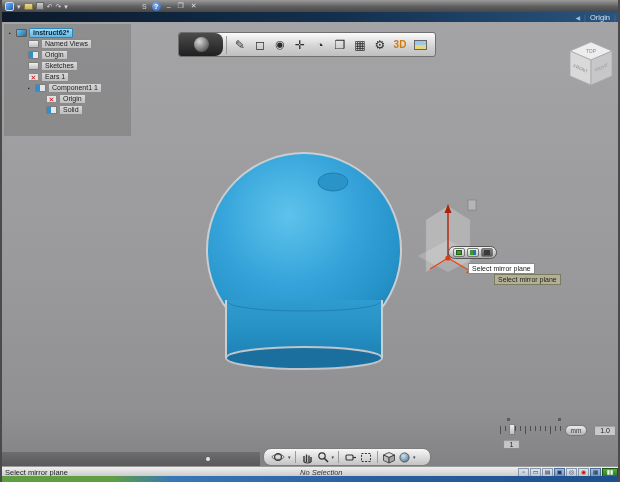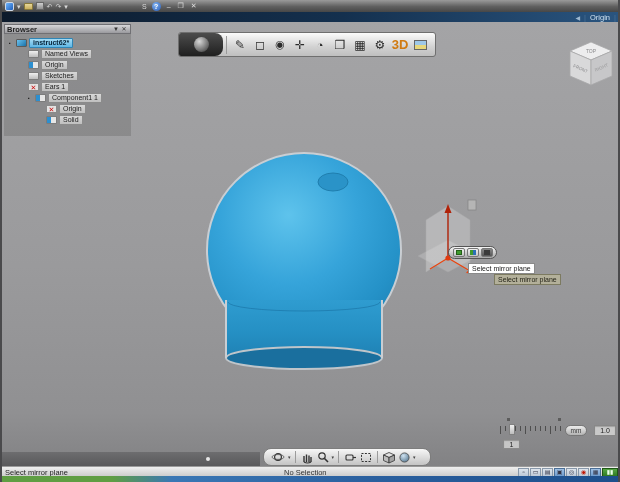--- a/index.html
+++ b/index.html
@@ -42,21 +42,21 @@
   .ti-redx{background:#e2e2e2;border:1px solid #8a8a8a;color:#cc1111;font-size:7px;line-height:7px;text-align:center;font-weight:bold;}
   .tlabel{font-size:7px;color:#1c1c1c;background:linear-gradient(180deg,#d8d8d8,#bfbfbf);border:1px solid #8b8b8b;padding:0 3px;line-height:8px;border-radius:1px;white-space:nowrap;}
   .tlabel.sel{background:linear-gradient(180deg,#a5dcf5,#5fb6e4);border-color:#2f85b5;color:#07243a;font-weight:bold;}
   
   .ribbon{left:176px;top:32px;width:258px;height:25px;border:1px solid #6f6f6f;border-radius:3px;background:linear-gradient(180deg,#fbfbfb,#d2d2d2 60%,#bfbfbf);display:flex;align-items:center;}
   .rb-menu{width:44px;height:23px;border-radius:2px 8px 8px 2px;background:linear-gradient(180deg,#4c4c4c,#1f1f1f);display:flex;align-items:center;justify-content:center;}
   .rb-sphere{width:15px;height:15px;border-radius:50%;background:radial-gradient(circle at 35% 30%,#d8d8d8,#7c7c7c 55%,#2e2e2e);}
   .rb-sep{width:1px;height:18px;background:#9a9a9a;margin:0 3px;}
   .rb-btn{width:20px;height:21px;display:flex;align-items:center;justify-content:center;font-size:12px;color:#2b2b2b;}
   .rb-btn .g2{font-size:11px;}
-  .g-3d{font-size:13px;font-weight:bold;color:#d07a10;}
+  .g-3d{font-size:10px;font-weight:bold;color:#d07a10;}
   .g-img{width:13px;height:10px;border:1px solid #666;background:linear-gradient(180deg,#9ec8e8 55%,#e8d77a 55%);}
   
   .viewcube{left:562px;top:38px;width:54px;height:52px;}
   
   .pill{left:446px;top:246px;width:49px;height:13px;border:1px solid #555;border-radius:7px;background:linear-gradient(180deg,#f6f6f6,#a8a8a8);display:flex;align-items:center;justify-content:center;gap:2px;}
   .pbtn{width:12px;height:9px;border:1px solid #777;border-radius:2px;background:linear-gradient(180deg,#efefef,#c2c2c2);display:flex;align-items:center;justify-content:center;}
   .pbtn .sq{width:6px;height:5px;}
   .sq-green{background:#3f9a2e;border:.5px solid #246018;}
   .sq-dual{background:linear-gradient(90deg,#3f9a2e 50%,#2a6fb5 50%);}
   .pbtn-dark{background:linear-gradient(180deg,#8a8a8a,#555);}
@@ -74,21 +74,21 @@
   .r-mm{position:absolute;left:69px;top:7px;width:22px;height:11px;border-radius:6px;background:linear-gradient(180deg,#ececec,#b2b2b2);border:1px solid #777;font-size:6.5px;color:#333;text-align:center;line-height:10px;}
   .r-scale{position:absolute;left:98px;top:7px;width:22px;height:11px;background:#c9c9c9;border:1px solid #888;box-shadow:inset 0 1px 1px rgba(0,0,0,.2);font-size:7px;color:#222;text-align:center;line-height:10px;}
   
   .navbar{left:261px;top:448px;width:168px;height:18px;border:1px solid #7d7d7d;border-radius:8px;background:linear-gradient(180deg,#f7f7f7,#c4c4c4);display:flex;align-items:center;gap:2px;padding:0 7px;}
   .nv-sep{width:1px;height:12px;background:#9b9b9b;margin:0 2px;}
   .nv-caret{font-size:5px;color:#444;}
   .nv{display:flex;align-items:center;justify-content:center;}
   
   .statusbar{left:0;top:466px;width:620px;height:10px;background:linear-gradient(180deg,#efefef,#cdcdcd);border-top:1px solid #9a9a9a;font-size:7.5px;color:#1e1e1e;}
   .sb-msg{position:absolute;left:3px;top:1px;}
-  .sb-sel{position:absolute;left:282px;top:1px;color:#333;}
+  .sb-sel{position:absolute;left:298px;top:1px;color:#333;font-style:italic;}
   .sb-toggles{position:absolute;right:4px;top:0px;display:flex;gap:1px;align-items:center;height:10px;}
   .tg{width:11px;height:9px;border:1px solid #8898aa;background:linear-gradient(180deg,#dde4ec,#bcc8d6);font-size:6px;color:#334;display:flex;align-items:center;justify-content:center;line-height:6px;}
   .tg.on{background:linear-gradient(180deg,#9fc0e4,#6f9cce);border-color:#4a6e96;}
   .tg.red{color:#c21500;}
   .tg.meter{width:16px;background:linear-gradient(180deg,#57a845,#2f7a22);color:#eaffea;border-color:#1f5516;}
   
   .bottomstrip{left:0;top:476px;width:620px;height:6px;background:linear-gradient(90deg,#5f9e43 0,#5f9e43 110px,#3a77b5 170px,#2a5f9e 60%,#1d4f8c 100%);}
 </style>
 </head>
 <body>
@@ -177,26 +177,20 @@
   <svg class="abs viewcube" width="54" height="52">
     <polygon points="27,4 48,13 27,22 6,13" fill="#ededee" stroke="#a8a8aa" stroke-width=".8"></polygon>
     <polygon points="6,13 27,22 27,47 6,38" fill="#d9d9da" stroke="#a8a8aa" stroke-width=".8"></polygon>
     <polygon points="48,13 48,38 27,47 27,22" fill="#c7c7c9" stroke="#a8a8aa" stroke-width=".8"></polygon>
     <text x="27" y="15" font-size="5" fill="#8a8a8c" text-anchor="middle">TOP</text>
     <text x="16" y="32" font-size="4.5" fill="#8a8a8c" text-anchor="middle" transform="rotate(23 16 32)">FRONT</text>
     <text x="38" y="31" font-size="4.5" fill="#9a9a9c" text-anchor="middle" transform="rotate(-23 38 31)">RIGHT</text>
   </svg>
 
   <div class="abs browser">
-    <div class="b-header">
-      <span>Browser</span>
-      <span class="sp"></span>
-      <span class="bh-ic">▼</span>
-      <span class="bh-ic">✕</span>
-    </div>
     <div class="tree">
       <div class="trow ind0">
         <span class="exp">▪</span>
         <span class="ticon ti-blue"></span>
         <span class="tlabel sel">instruct62*</span>
       </div>
       <div class="trow ind1">
         <span class="ticon ti-folder"></span>
         <span class="tlabel">Named Views</span>
       </div>

